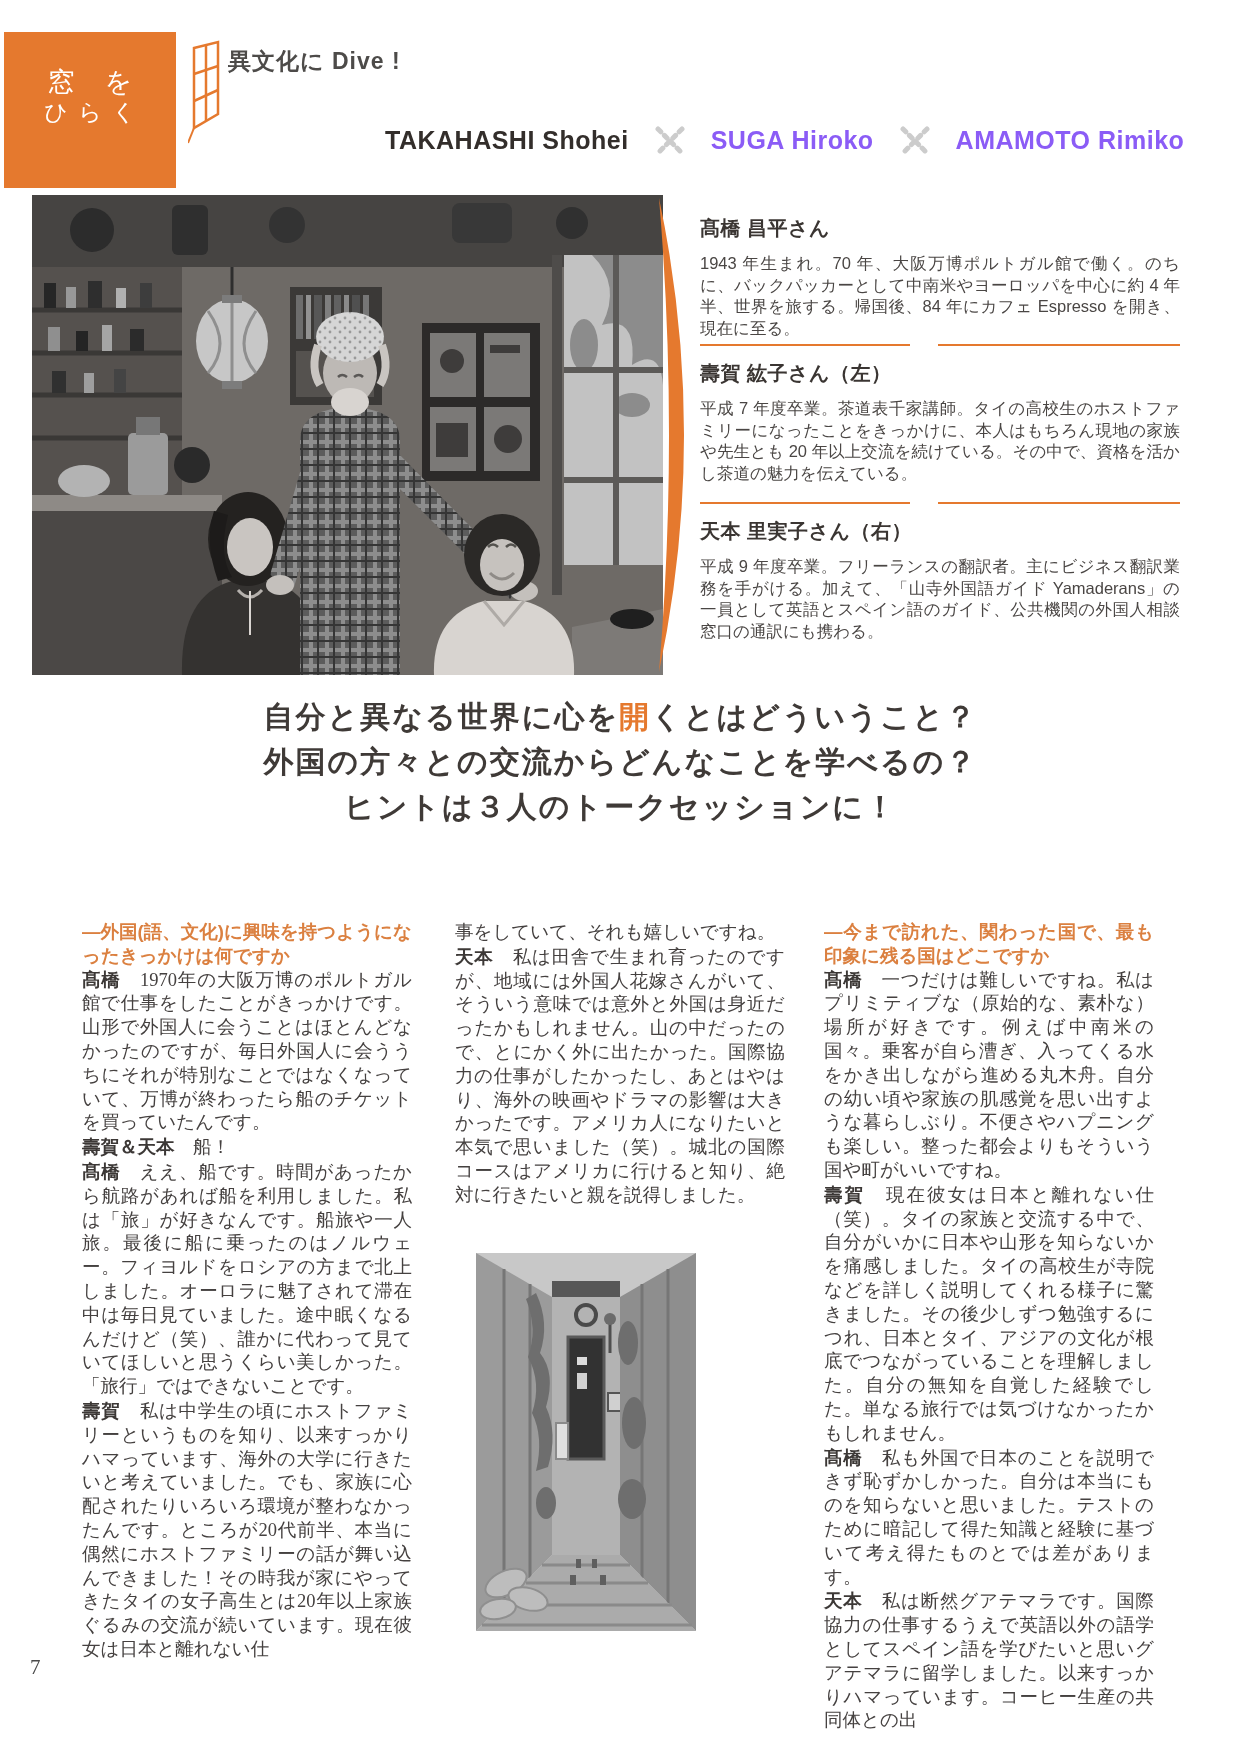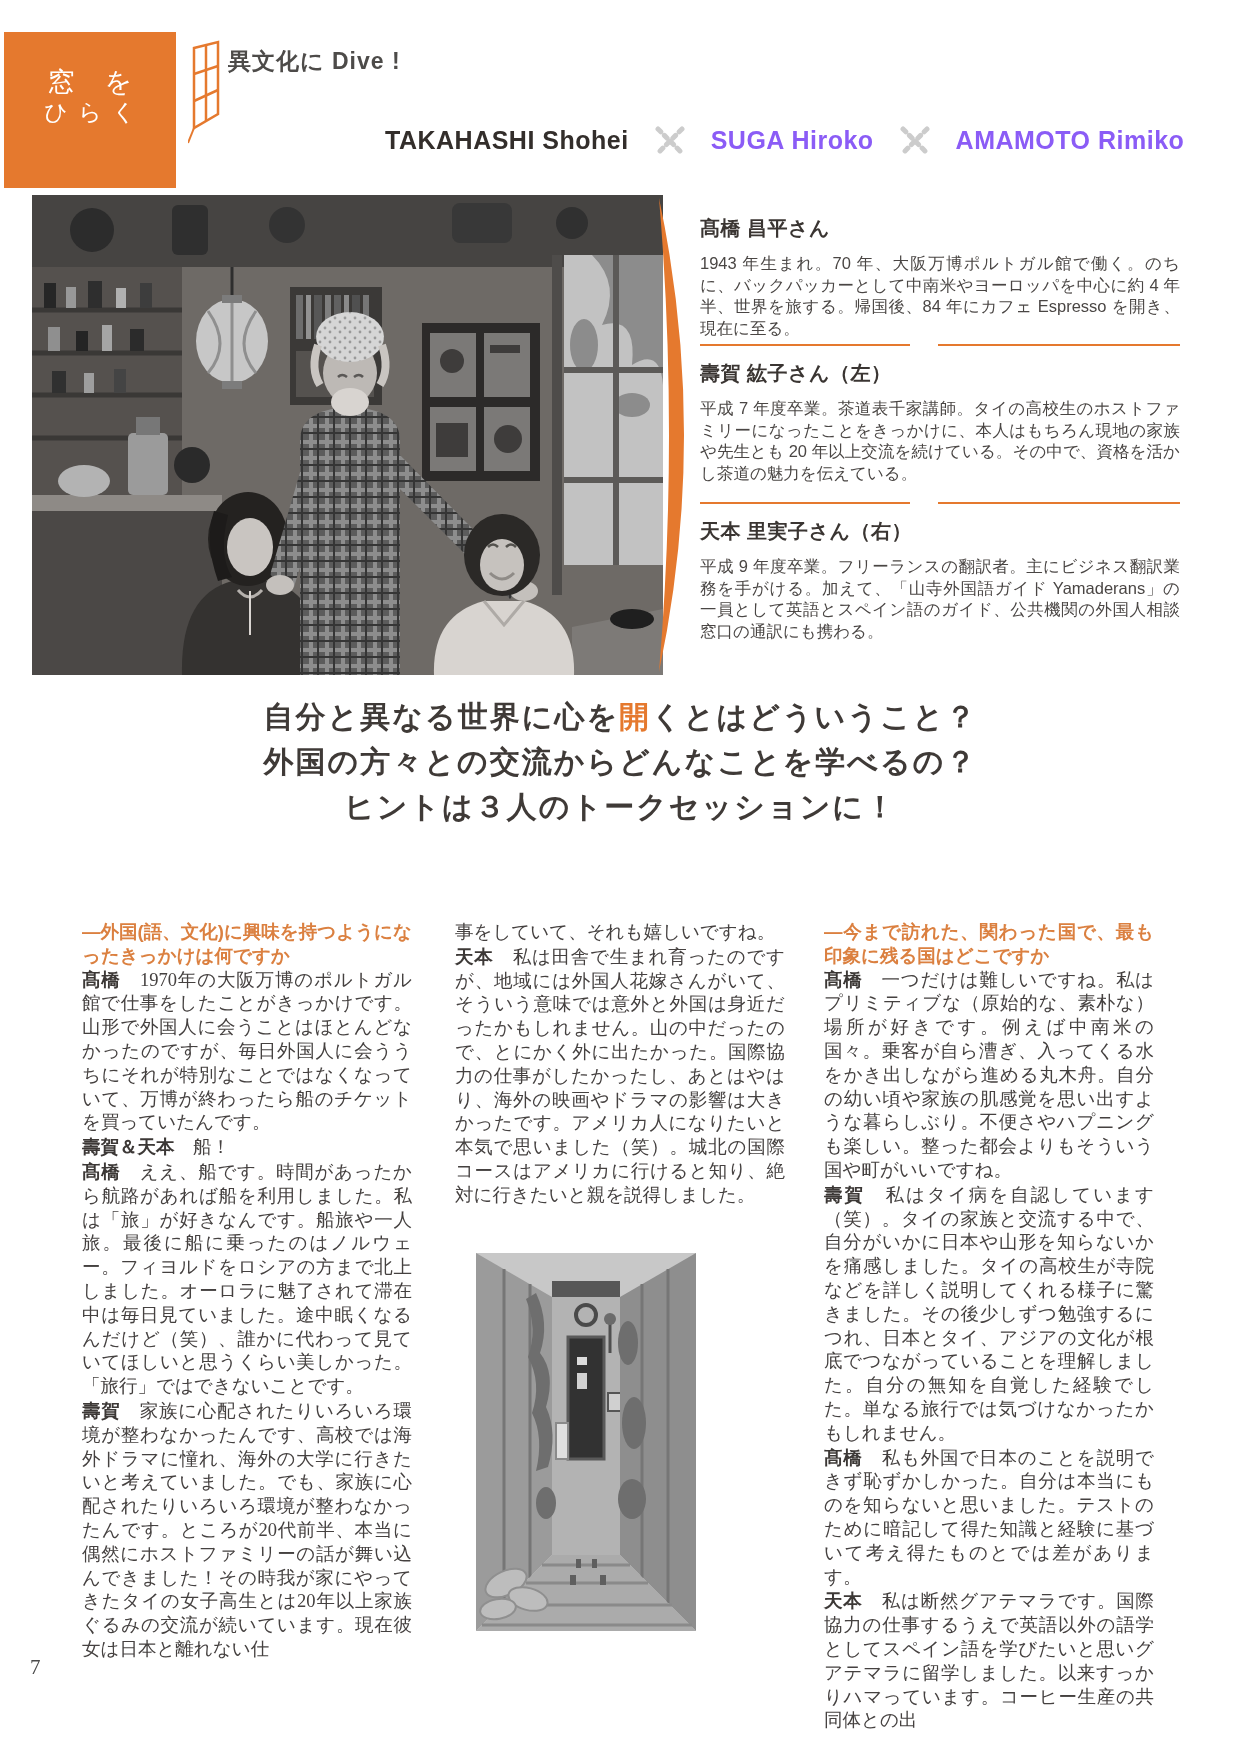--- a/index.html
+++ b/index.html
@@ -268,32 +268,32 @@
   <div><span>自分と異なる世界に心を</span><span class="hl">開</span><span>くとはどういうこと？</span></div>
   <div>外国の方々との交流からどんなことを学べるの？</div>
   <div>ヒントは３人のトークセッションに！</div>
 </div>
 
 <div class="col col1">
   <p class="q">—外国(語、文化)に興味を持つようになったきっかけは何ですか</p>
   <p class="para"><span class="speaker">髙橋</span><span>1970年の大阪万博のポルトガル館で仕事をしたことがきっかけです。山形で外国人に会うことはほとんどなかったのですが、毎日外国人に会ううちにそれが特別なことではなくなっていて、万博が終わったら船のチケットを買っていたんです。</span></p>
   <p class="para"><span class="speaker">壽賀＆天本</span><span>船！</span></p>
   <p class="para"><span class="speaker">髙橋</span><span>ええ、船です。時間があったから航路があれば船を利用しました。私は「旅」が好きなんです。船旅や一人旅。最後に船に乗ったのはノルウェー。フィヨルドをロシアの方まで北上しました。オーロラに魅了されて滞在中は毎日見ていました。途中眠くなるんだけど（笑）、誰かに代わって見ていてほしいと思うくらい美しかった。「旅行」ではできないことです。</span></p>
-  <p class="para"><span class="speaker">壽賀</span><span>家族に心配されたりいろいろ環境が整わなかったんです、高校では海外ドラマに憧れ、海外の大学に行きたいと考えていました。でも、家族に心配されたりいろいろ環境が整わなかったんです。ところが20代前半、本当に偶然にホストファミリーの話が舞い込んできました！その時我が家にやってきたタイの女子高生とは20年以上家族ぐるみの交流が続いています。現在彼女は日本と離れない仕</span></p>
+  <p class="para"><span class="speaker">壽賀</span><span>私は中学生の頃にホストファミリーというものを知り、以来すっかりハマっています、海外の大学に行きたいと考えていました。でも、家族に心配されたりいろいろ環境が整わなかったんです。ところが20代前半、本当に偶然にホストファミリーの話が舞い込んできました！その時我が家にやってきたタイの女子高生とは20年以上家族ぐるみの交流が続いています。現在彼女は日本と離れない仕</span></p>
 </div>
 
 <div class="col col2">
   <p class="para"><span class="speaker"></span><span>事をしていて、それも嬉しいですね。</span></p>
   <p class="para"><span class="speaker">天本</span><span>私は田舎で生まれ育ったのですが、地域には外国人花嫁さんがいて、そういう意味では意外と外国は身近だったかもしれません。山の中だったので、とにかく外に出たかった。国際協力の仕事がしたかったし、あとはやはり、海外の映画やドラマの影響は大きかったです。アメリカ人になりたいと本気で思いました（笑）。城北の国際コースはアメリカに行けると知り、絶対に行きたいと親を説得しました。</span></p>
 </div>
 
 <div class="col col3">
   <p class="q">—今まで訪れた、関わった国で、最も印象に残る国はどこですか</p>
   <p class="para"><span class="speaker">髙橋</span><span>一つだけは難しいですね。私はプリミティブな（原始的な、素朴な）場所が好きです。例えば中南米の国々。乗客が自ら漕ぎ、入ってくる水をかき出しながら進める丸木舟。自分の幼い頃や家族の肌感覚を思い出すような暮らしぶり。不便さやハプニングも楽しい。整った都会よりもそういう国や町がいいですね。</span></p>
-  <p class="para"><span class="speaker">壽賀</span><span>私はタイ病を自認しています（笑）。タイの家族と交流する中で、自分がいかに日本や山形を知らないかを痛感しました。タイの高校生が寺院などを詳しく説明してくれる様子に驚きました。その後少しずつ勉強するにつれ、日本とタイ、アジアの文化が根底でつながっていることを理解しました。自分の無知を自覚した経験でした。単なる旅行では気づけなかったかもしれません。</span></p>
+  <p class="para"><span class="speaker">壽賀</span><span>現在彼女は日本と離れない仕（笑）。タイの家族と交流する中で、自分がいかに日本や山形を知らないかを痛感しました。タイの高校生が寺院などを詳しく説明してくれる様子に驚きました。その後少しずつ勉強するにつれ、日本とタイ、アジアの文化が根底でつながっていることを理解しました。自分の無知を自覚した経験でした。単なる旅行では気づけなかったかもしれません。</span></p>
   <p class="para"><span class="speaker">髙橋</span><span>私も外国で日本のことを説明できず恥ずかしかった。自分は本当にものを知らないと思いました。テストのために暗記して得た知識と経験に基づいて考え得たものとでは差があります。</span></p>
   <p class="para"><span class="speaker">天本</span><span>私は断然グアテマラです。国際協力の仕事するうえで英語以外の語学としてスペイン語を学びたいと思いグアテマラに留学しました。以来すっかりハマっています。コーヒー生産の共同体との出</span></p>
 </div>
 
 <div class="abs photo-alley" title="カフェ入口へ続く路地（モノクロ写真）">
   <svg width="220" height="378" viewBox="0 0 220 378">
     <rect x="0" y="0" width="220" height="378" fill="#c8c8c8"></rect>
 
     <rect x="76" y="28" width="68" height="274" fill="#b3b3b3"></rect>
     <rect x="76" y="28" width="68" height="16" fill="#575757"></rect>

